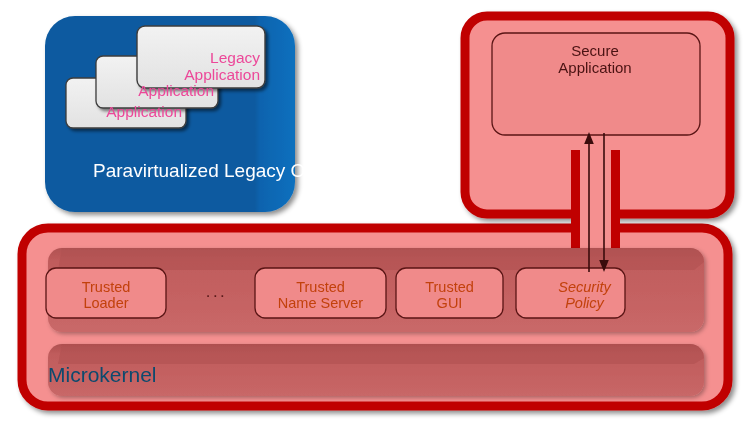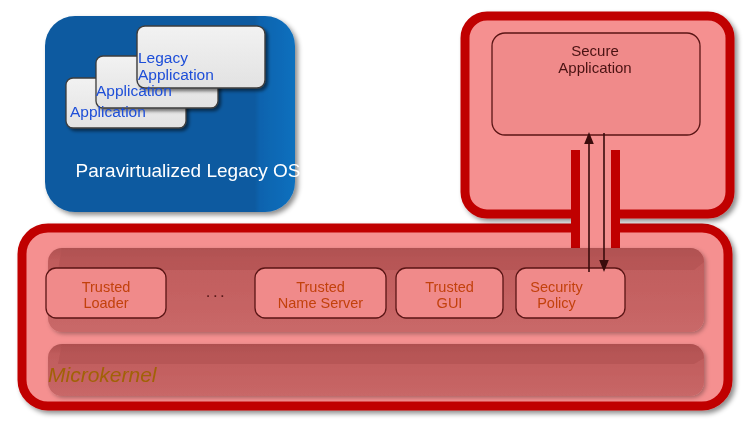--- a/index.html
+++ b/index.html
@@ -34,28 +34,28 @@
     pointer-events: none;
   }
 
   
   .legacy-os-label {
     color: #ffffff;
     font-size: 19px;
     left: 58px;
     top: 160px;
     width: 260px;
-    text-align: center;
+    text-align: right;
   }
 
   
   .app-card-label {
-    color: #1d4ed8;
+    color: #ec4899;
     font-size: 15.5px;
-    text-align: left;
+    text-align: right;
   }
   #app-card-back-label   { left: 70px;  top: 103px; width: 112px; }
   #app-card-middle-label { left: 96px;  top: 82px;  width: 118px; }
   #app-card-front-label  { left: 138px; top: 49px;  width: 122px; }
 
   
   .secure-app-label {
     color: #4A1212;
     font-size: 15px;
     left: 492px;
@@ -64,40 +64,39 @@
   }
 
   
   .svc-label {
     color: #c2410c;
     font-size: 14.5px;
   }
   #svc-label-0 { left: 52px;  top: 279px; width: 108px; }
   #svc-label-1 { left: 257px; top: 279px; width: 127px; }
   #svc-label-2 { left: 397px; top: 279px; width: 105px; }
-  #svc-label-3 { left: 503px; top: 279px; width: 107px; }
+  #svc-label-3 { left: 531px; top: 279px; width: 107px; font-style: italic; }
 
   .ellipsis-label {
     color: #5A1A1A;
     font-size: 17px;
     left: 196px;
     top: 286px;
     width: 40px;
     letter-spacing: 1.5px;
   }
 
   
   .microkernel-label {
-    color: #a16207;
+    color: #0c4a6e;
     font-size: 21px;
     left: 48px;
     top: 363px;
     width: 300px;
     text-align: left;
-    font-style: italic;
   }
 </style>
 </head>
 <body>
 
 <div id="diagram">
 
   <svg class="layer" viewBox="0 0 750 426">
     <defs>
 

